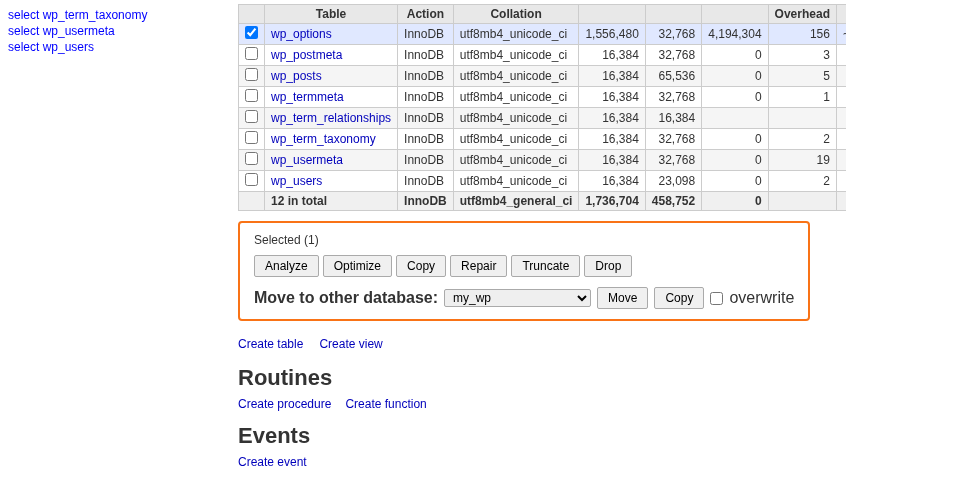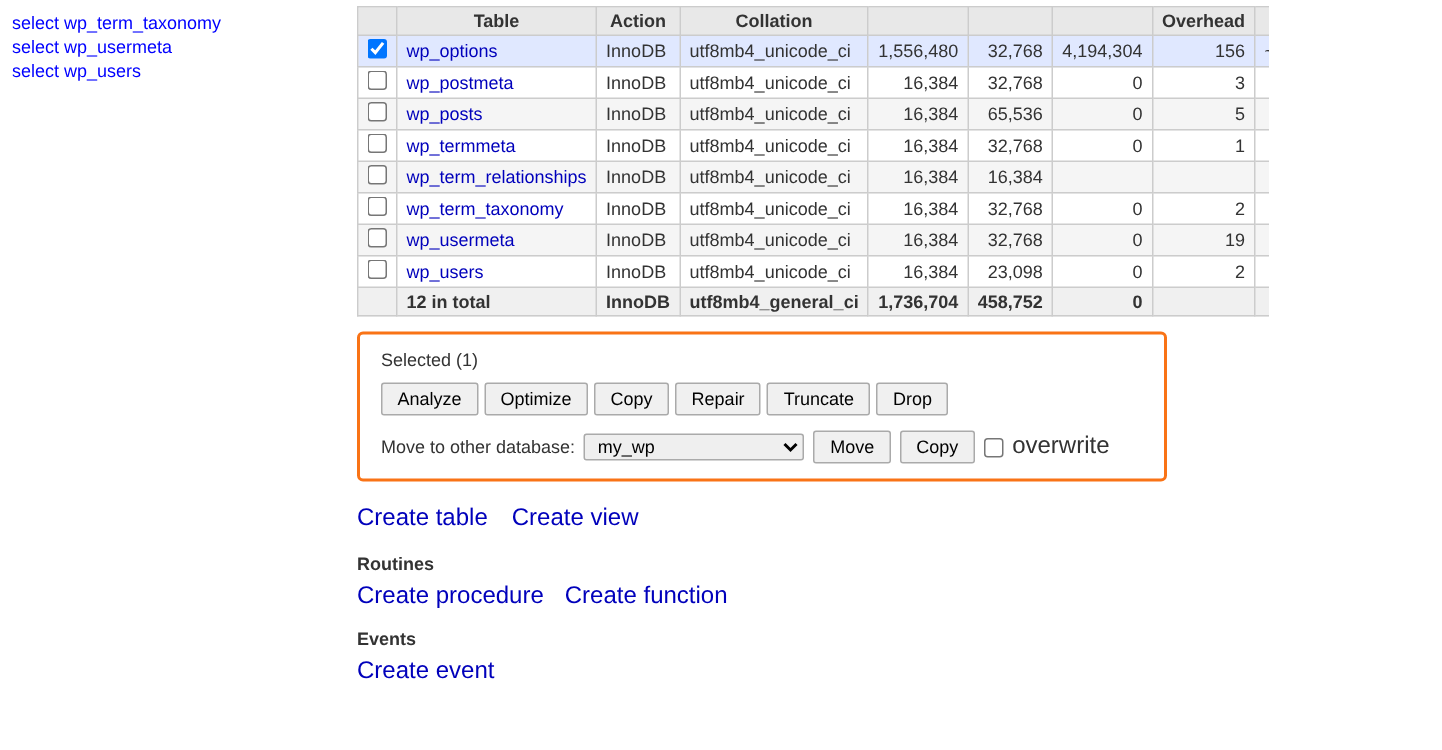--- a/index.html
+++ b/index.html
@@ -81,49 +81,49 @@
       border: 1px solid #aaa;
       background: #f0f0f0;
       cursor: pointer;
       border-radius: 2px;
     }
     .move-row {
       display: flex;
       align-items: center;
       gap: 6px;
     }
-    .move-row label { font-size: 12px; }
+    .move-row label { font-size: 16px; font-weight: bold; }
     .move-row select {
       font-size: 12px;
       padding: 0 4px;
       border: 1px solid #aaa;
       border-radius: 2px;
     }
     .move-row input[type=checkbox] { cursor: pointer; }
     .overwrite-label { font-size: 16px; }
 
     .links-row {
       display: flex;
       gap: 16px;
       margin: 6px 0 14px 0;
     }
-    .links-row a { font-size: 16px; color: #00b; }
+    .links-row a { font-size: 12px; color: #00b; }
 
     .section-title {
-      font-size: 12px;
+      font-size: 22px;
       font-weight: bold;
       margin: 12px 0 6px 0;
       color: #333;
     }
     .section-links {
       display: flex;
       gap: 14px;
       margin-bottom: 10px;
     }
-    .section-links a { font-size: 16px; color: #00b; }
+    .section-links a { font-size: 12px; color: #00b; }
 
     .total-row td { font-weight: bold; background: #f0f0f0 !important; }
   </style>
 </head>
 <body>
 
 <div class="layout">
 
   <div class="sidebar">
     <div id="sidebar-links">

